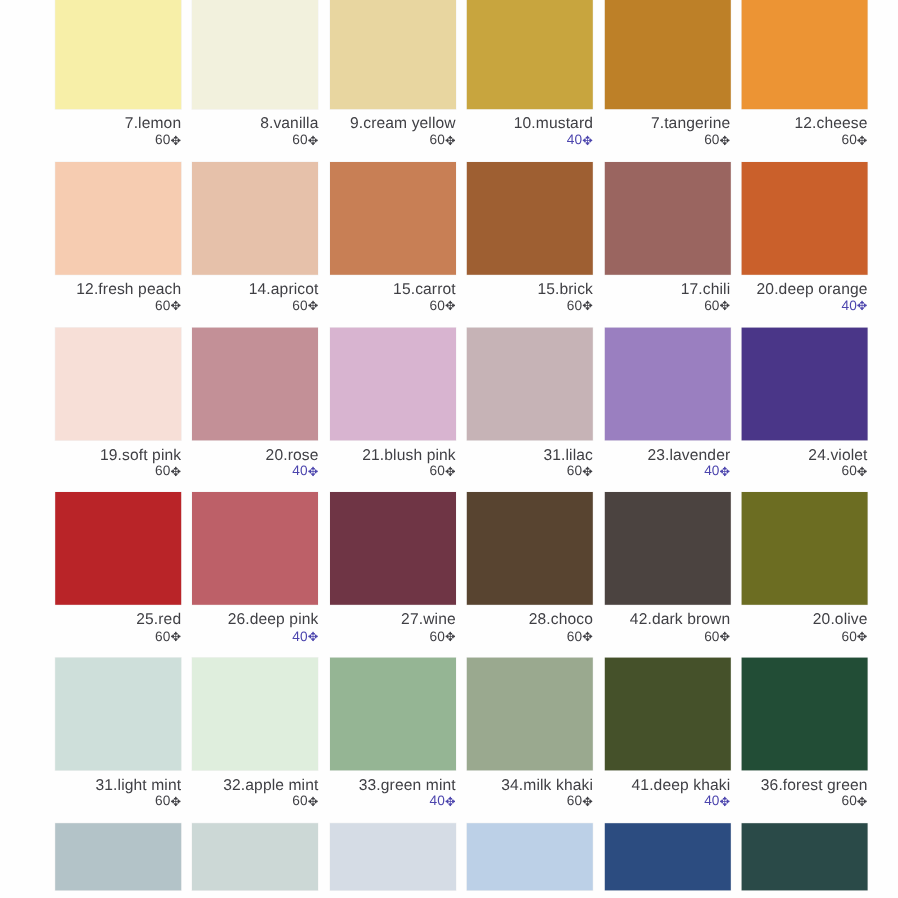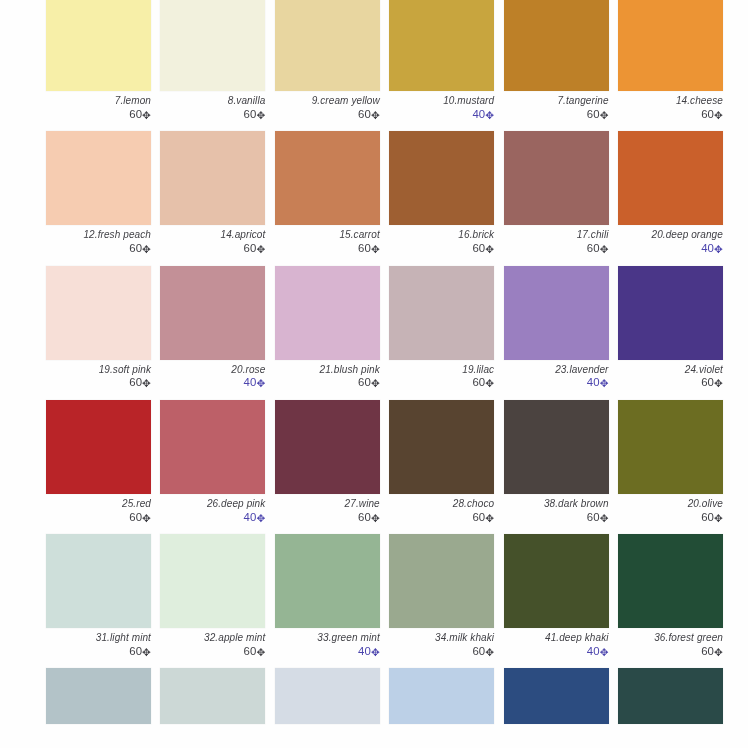--- a/index.html
+++ b/index.html
@@ -55,24 +55,23 @@
 
   .swatch-caption {
     text-align: right;
     padding-top: 4px;
     line-height: 1.18;
     white-space: nowrap;
   }
 
   .swatch-name {
     display: block;
-    font-size: 10px;
+    font-size: 13px;
     color: #3f3f44;
     letter-spacing: 0.1px;
-    font-style: italic;
   }
 
   .swatch-qty {
     display: block;
     font-size: 11.4px;
     color: #3f3f44;
     letter-spacing: 0.1px;
     padding-top: 1px;
   }
 
@@ -135,21 +134,21 @@
         <div class="swatch-cell">
           <div class="swatch-chip" style="background: rgb(189, 128, 40);"></div>
           <div class="swatch-caption">
             <span class="swatch-name">7.tangerine</span>
             <span class="swatch-qty"><span>60</span><span class="qty-glyph">✥</span></span>
           </div>
         </div>
         <div class="swatch-cell">
           <div class="swatch-chip" style="background: rgb(236, 148, 52);"></div>
           <div class="swatch-caption">
-            <span class="swatch-name">14.cheese</span>
+            <span class="swatch-name">12.cheese</span>
             <span class="swatch-qty"><span>60</span><span class="qty-glyph">✥</span></span>
           </div>
         </div>
       </div>
       <div class="swatch-row row-1">
         <div class="swatch-cell">
           <div class="swatch-chip" style="background: rgb(246, 204, 177);"></div>
           <div class="swatch-caption">
             <span class="swatch-name">12.fresh peach</span>
             <span class="swatch-qty"><span>60</span><span class="qty-glyph">✥</span></span>
@@ -165,21 +164,21 @@
         <div class="swatch-cell">
           <div class="swatch-chip" style="background: rgb(200, 127, 85);"></div>
           <div class="swatch-caption">
             <span class="swatch-name">15.carrot</span>
             <span class="swatch-qty"><span>60</span><span class="qty-glyph">✥</span></span>
           </div>
         </div>
         <div class="swatch-cell">
           <div class="swatch-chip" style="background: rgb(158, 95, 50);"></div>
           <div class="swatch-caption">
-            <span class="swatch-name">16.brick</span>
+            <span class="swatch-name">15.brick</span>
             <span class="swatch-qty"><span>60</span><span class="qty-glyph">✥</span></span>
           </div>
         </div>
         <div class="swatch-cell">
           <div class="swatch-chip" style="background: rgb(154, 101, 96);"></div>
           <div class="swatch-caption">
             <span class="swatch-name">17.chili</span>
             <span class="swatch-qty"><span>60</span><span class="qty-glyph">✥</span></span>
           </div>
         </div>
@@ -209,21 +208,21 @@
         <div class="swatch-cell">
           <div class="swatch-chip" style="background: rgb(216, 180, 208);"></div>
           <div class="swatch-caption">
             <span class="swatch-name">21.blush pink</span>
             <span class="swatch-qty"><span>60</span><span class="qty-glyph">✥</span></span>
           </div>
         </div>
         <div class="swatch-cell">
           <div class="swatch-chip" style="background: rgb(198, 179, 182);"></div>
           <div class="swatch-caption">
-            <span class="swatch-name">19.lilac</span>
+            <span class="swatch-name">31.lilac</span>
             <span class="swatch-qty"><span>60</span><span class="qty-glyph">✥</span></span>
           </div>
         </div>
         <div class="swatch-cell">
           <div class="swatch-chip" style="background: rgb(154, 127, 192);"></div>
           <div class="swatch-caption">
             <span class="swatch-name">23.lavender</span>
             <span class="swatch-qty low"><span>40</span><span class="qty-glyph">✥</span></span>
           </div>
         </div>
@@ -260,21 +259,21 @@
         <div class="swatch-cell">
           <div class="swatch-chip" style="background: rgb(88, 68, 48);"></div>
           <div class="swatch-caption">
             <span class="swatch-name">28.choco</span>
             <span class="swatch-qty"><span>60</span><span class="qty-glyph">✥</span></span>
           </div>
         </div>
         <div class="swatch-cell">
           <div class="swatch-chip" style="background: rgb(75, 67, 64);"></div>
           <div class="swatch-caption">
-            <span class="swatch-name">38.dark brown</span>
+            <span class="swatch-name">42.dark brown</span>
             <span class="swatch-qty"><span>60</span><span class="qty-glyph">✥</span></span>
           </div>
         </div>
         <div class="swatch-cell">
           <div class="swatch-chip" style="background: rgb(108, 109, 34);"></div>
           <div class="swatch-caption">
             <span class="swatch-name">20.olive</span>
             <span class="swatch-qty"><span>60</span><span class="qty-glyph">✥</span></span>
           </div>
         </div>

